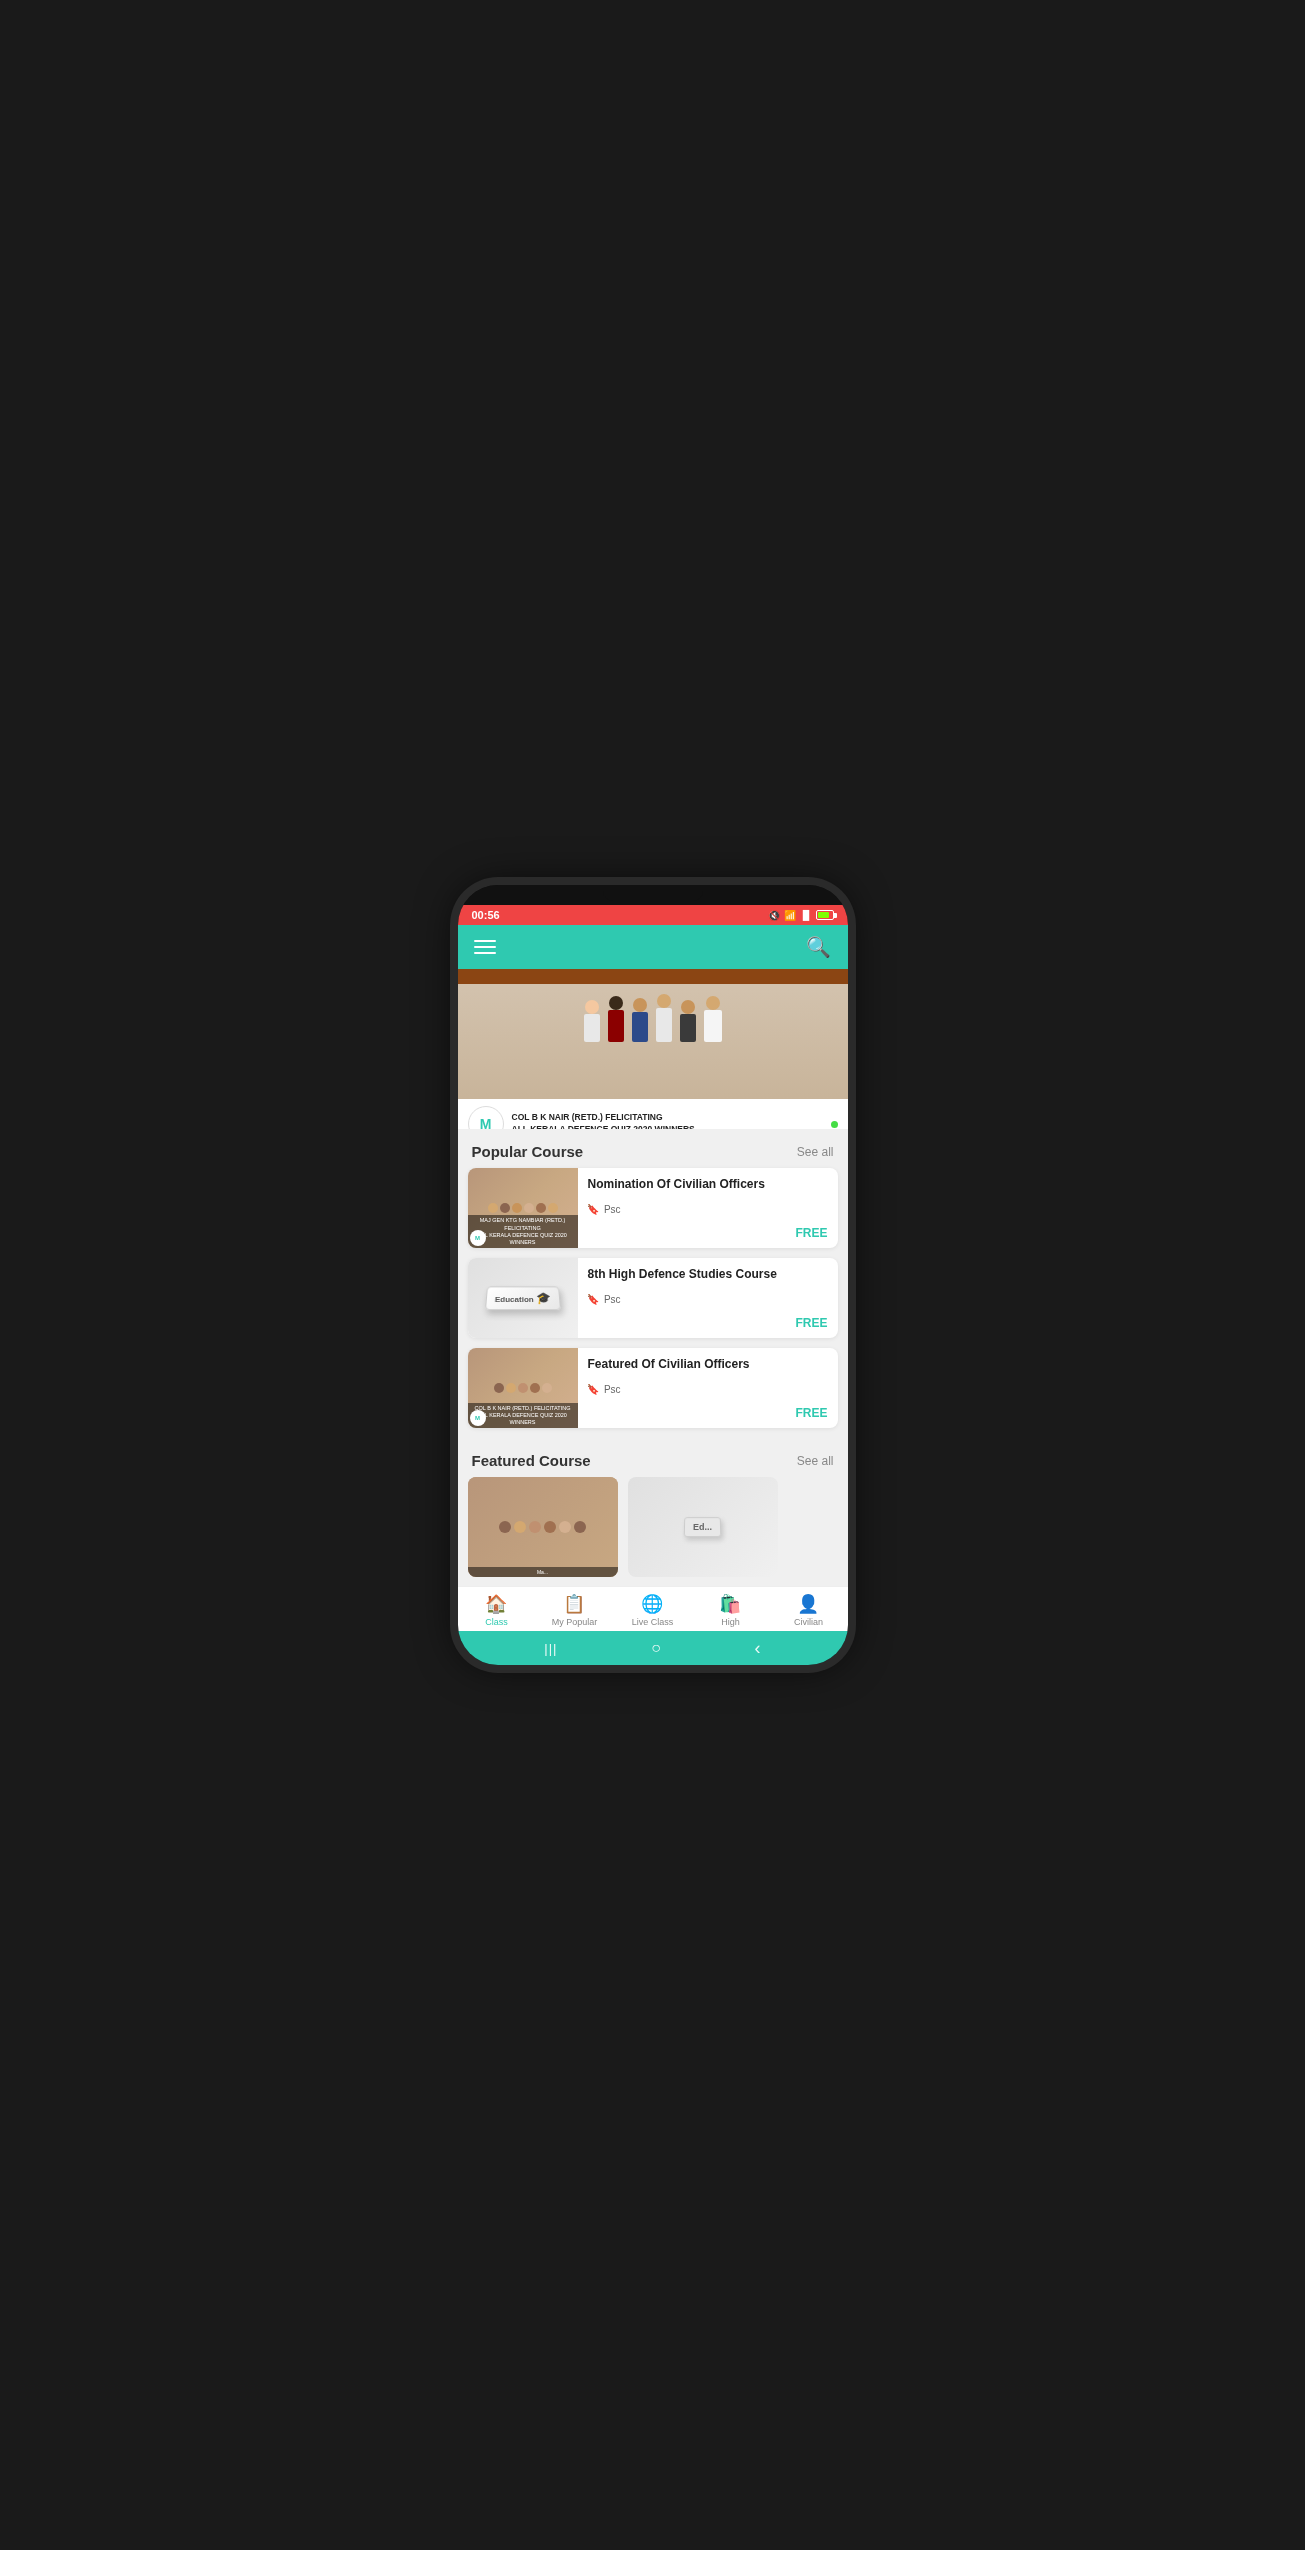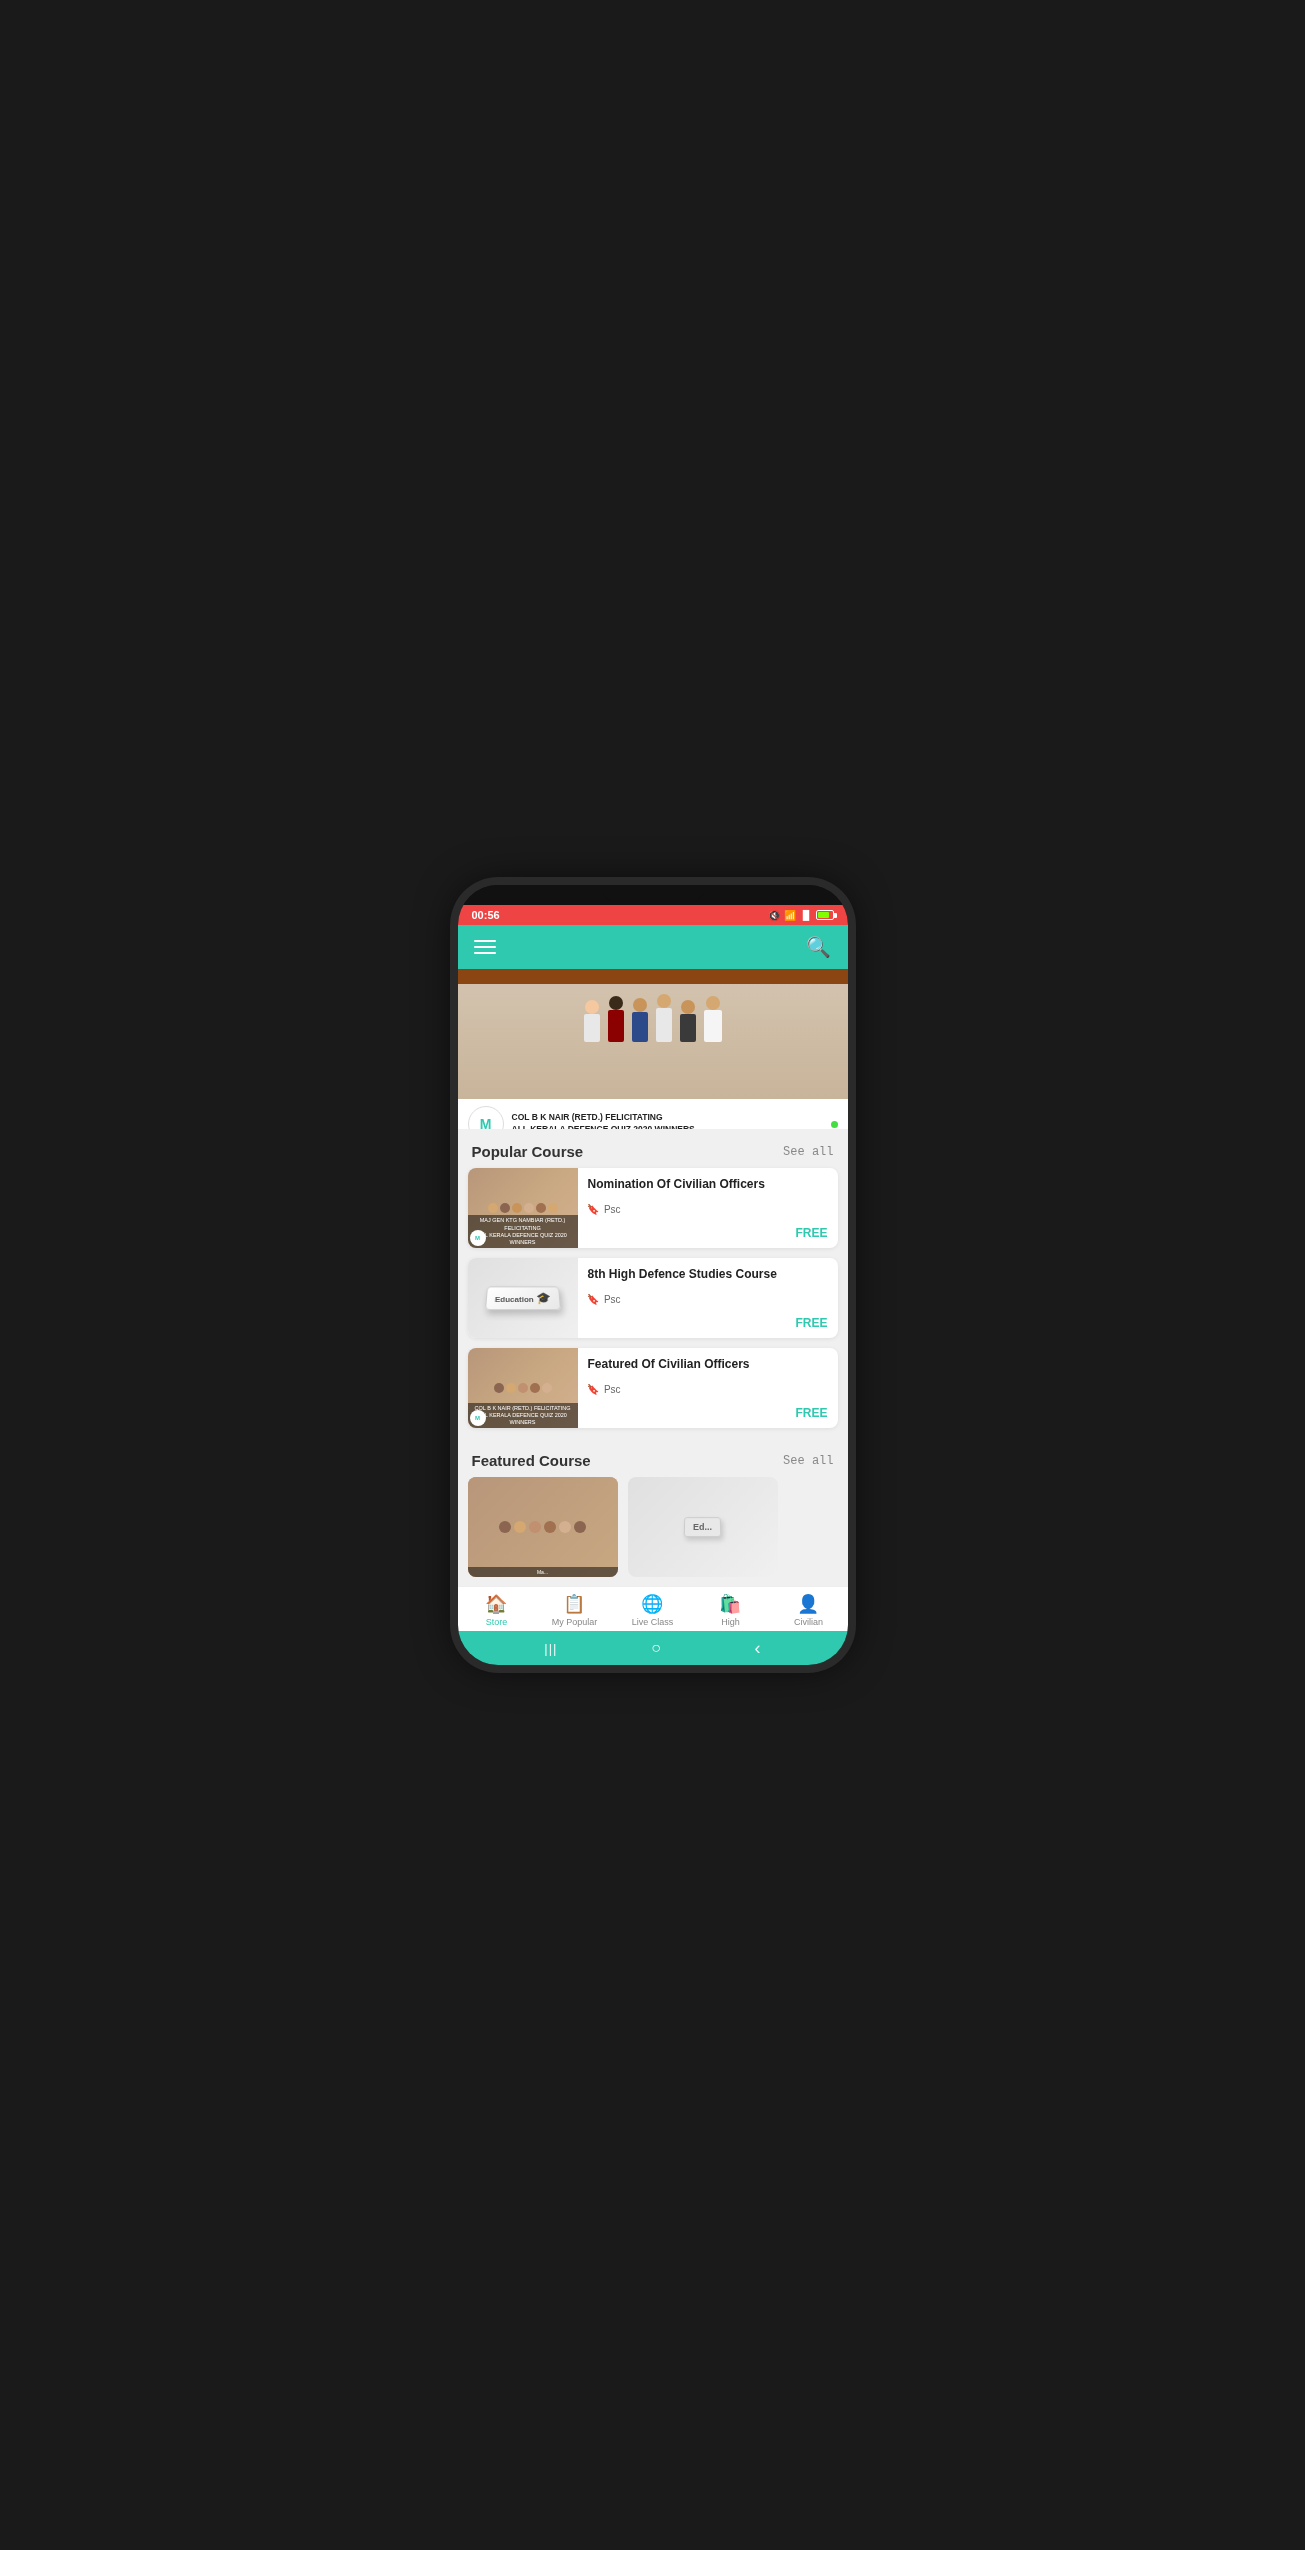--- a/index.html
+++ b/index.html
@@ -202,21 +202,20 @@
     }
     .section-title {
       font-size: 15px;
       font-weight: 700;
       color: #333;
     }
     .see-all {
       font-size: 12px;
       color: #888;
       cursor: pointer;
-      font-family: Liberation Mono, monospace;
     }
 
     
     .course-card {
       background: white;
       margin: 0 10px 10px;
       border-radius: 8px;
       overflow: hidden;
       display: flex;
       box-shadow: 0 1px 4px rgba(0,0,0,0.08);
@@ -594,21 +593,21 @@
         </div>
       </div>
     </div>
 
     <div style="height:20px;"></div>
   </div>
 
   <div class="bottom-nav">
     <div class="nav-item active">
       <span class="nav-icon" style="color:#2fc9b0;font-size:18px;">🏠</span>
-      <span class="nav-label" style="color:#2fc9b0;">Store</span>
+      <span class="nav-label" style="color:#2fc9b0;">Class</span>
     </div>
     <div class="nav-item">
       <span class="nav-icon" style="font-size:18px;color:#888;">📋</span>
       <span class="nav-label">My Popular</span>
     </div>
     <div class="nav-item">
       <span class="nav-icon" style="font-size:18px;color:#888;">🌐</span>
       <span class="nav-label">Live Class</span>
     </div>
     <div class="nav-item">

